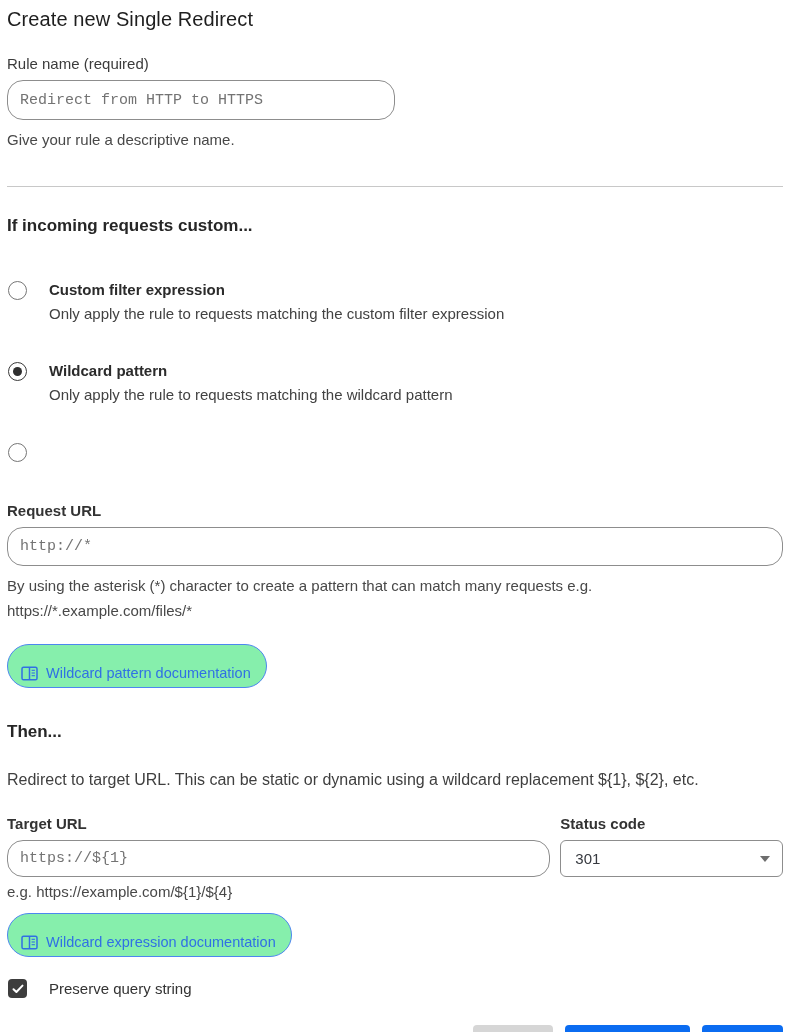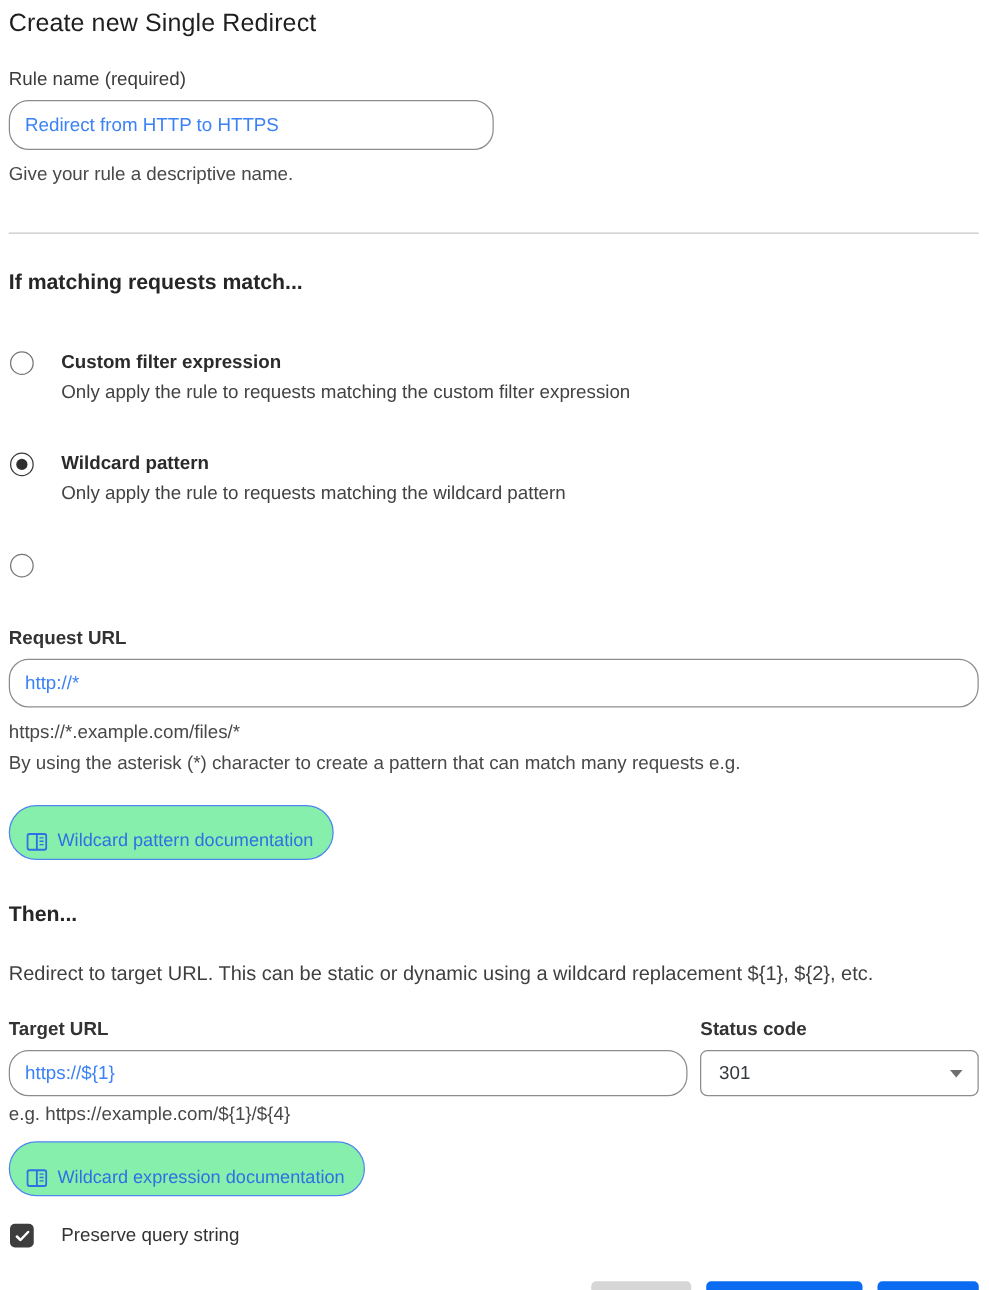--- a/index.html
+++ b/index.html
@@ -26,24 +26,24 @@
     margin-bottom: 8px;
   }
   .field-label.semibold { font-weight: 600; color: #333; }
 
   .text-input {
     display: block;
     border: 1px solid #8d8d8d;
     border-radius: 16px;
     height: 39px;
     font-size: 15px;
-    color: #3b82f6;
+    color: #737373;
     padding: 0 12px;
     background: #fff;
-    font-family: Liberation Sans, sans-serif;
+    font-family: Liberation Mono, monospace;
     outline: none;
     width: 100%;
   }
   .rule-name-input { width: 388px; height: 40px; }
 
   .helper-text {
     font-size: 15px;
     color: #484848;
     margin-top: 7px;
     line-height: 25px;
@@ -213,21 +213,21 @@
   
   <div>
     <div class="field-label">Rule name (required)</div>
     <input class="text-input rule-name-input" type="text" value="Redirect from HTTP to HTTPS" style="">
     <div class="helper-text">Give your rule a descriptive name.</div>
   </div>
 
   <hr class="divider">
 
   
-  <h2 class="section-heading">If matching requests match...</h2>
+  <h2 class="section-heading">If incoming requests custom...</h2>
 
   <div class="radio-group">
     <div class="radio-option">
       <span class="radio-circle"></span>
       <span class="radio-texts">
         <span class="radio-label">Custom filter expression</span>
         <div class="radio-desc">Only apply the rule to requests matching the custom filter expression</div>
       </span>
     </div>
     <div class="radio-option checked">
@@ -240,22 +240,22 @@
     <div class="radio-option">
       <span class="radio-circle"></span>
     </div>
   </div>
 
   
   <div class="request-url-block">
     <div class="field-label semibold">Request URL</div>
     <input class="text-input" type="text" value="http://*" style="">
     <div class="helper-text">
+      <span class="helper-line">By using the asterisk (*) character to create a pattern that can match many requests e.g.</span>
       <span class="helper-line">https://*.example.com/files/*</span>
-      <span class="helper-line">By using the asterisk (*) character to create a pattern that can match many requests e.g.</span>
     </div>
     <button class="doc-pill">
       <span>
         <svg width="17" height="15" viewBox="0 0 17 15" fill="none">
           <rect x="1" y="1.2" width="15" height="12.6" rx="1.6" stroke="#3070e4" stroke-width="1.5"></rect>
           <line x1="8.5" y1="1.2" x2="8.5" y2="13.8" stroke="#3070e4" stroke-width="1.5"></line>
           <line x1="10.6" y1="4.3" x2="13.9" y2="4.3" stroke="#3070e4" stroke-width="1.1"></line>
           <line x1="10.6" y1="7" x2="13.9" y2="7" stroke="#3070e4" stroke-width="1.1"></line>
           <line x1="10.6" y1="9.7" x2="13.9" y2="9.7" stroke="#3070e4" stroke-width="1.1"></line>
         </svg>

